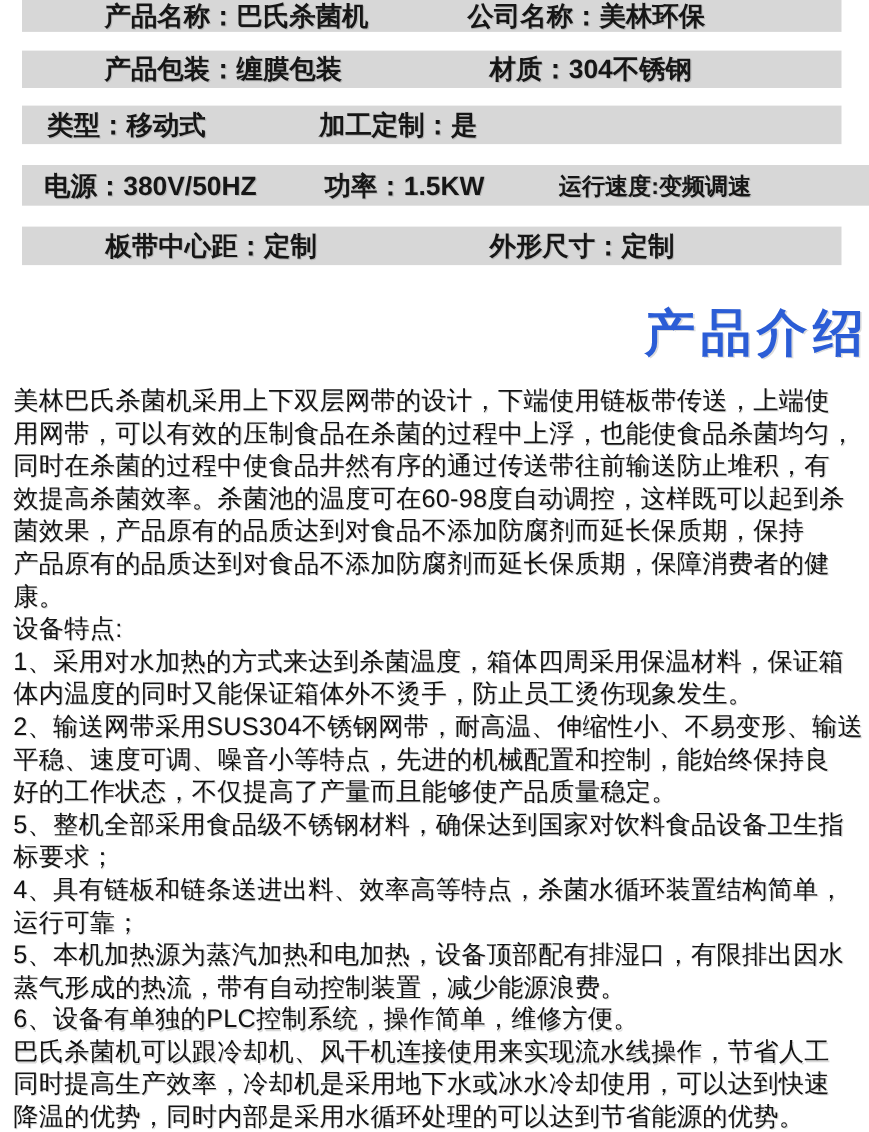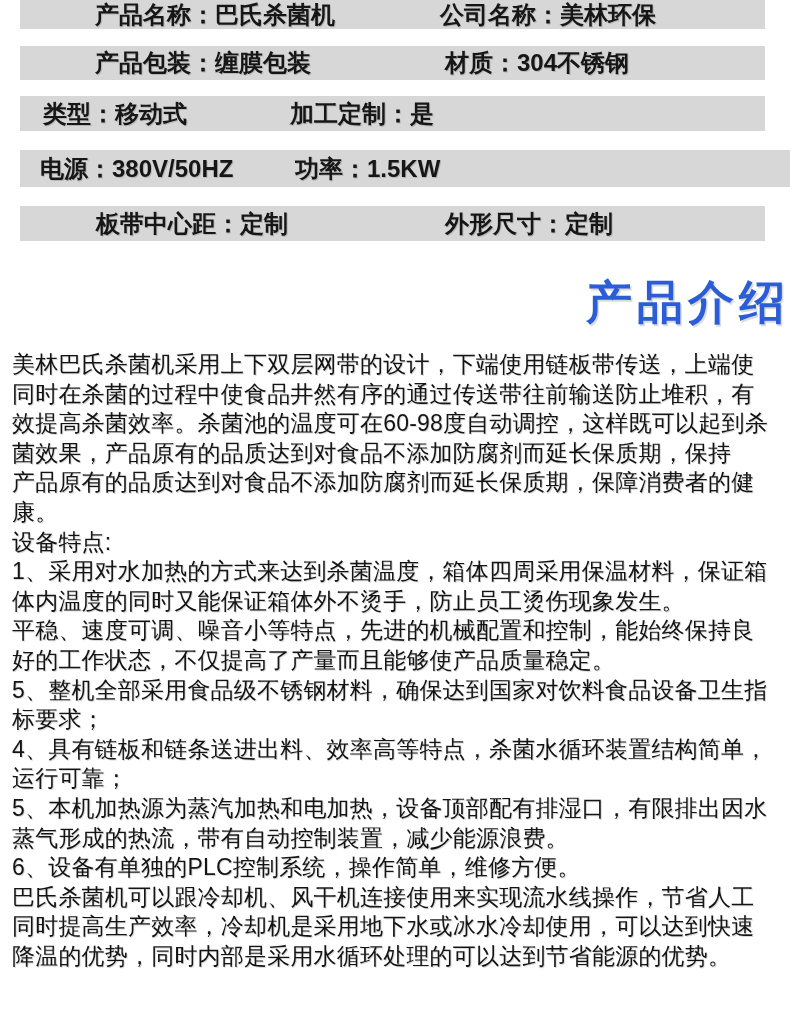--- a/index.html
+++ b/index.html
@@ -28,21 +28,21 @@
     font-weight: bold;
     color: #161616;
     text-shadow: 1px 1px 0 rgba(120,120,120,0.35);
   }
   .r1 { top: 0;    height: 29px; }
   .r2 { top: 46px;  height: 34px; }
   .r3 { top: 96px;  height: 35px; }
   .r4 { top: 150px; height: 37px; padding-left: 28px; }
   .r5 { top: 206px; height: 35px; }
 
-  .r1 .c0 { left: 75px; }  .r1 .c1 { left: 420px; }
+  .r1 .c0 { left: 75px; }  .r1 .c1 { left: 405px; }
   .r2 .c0 { left: 75px; }  .r2 .c1 { left: 425px; }
   .r3 .c0 { left: 23px; }  .r3 .c1 { left: 270px; } .r3 .c2 { left: 485px; }
   .r4 .c0 { left: 20px; }  .r4 .c1 { left: 275px; } .r4 .c2 { left: 488px; font-size: 21px; }
   .r5 .c0 { left: 76px; }  .r5 .c1 { left: 425px; }
 
   
   .intro-title {
     position: absolute;
     top: 274px;
     left: 0;
@@ -90,39 +90,42 @@
   </div>
 
   <div class="spec-row r3">
     <span class="cell c0">类型：移动式</span>
     <span class="cell c1">加工定制：是</span>
   </div>
 
   <div class="spec-row r4">
     <span class="cell c0">电源：380V/50HZ</span>
     <span class="cell c1">功率：1.5KW</span>
+    <span class="cell c2">运行速度:变频调速</span>
   </div>
 
   <div class="spec-row r5">
     <span class="cell c0">板带中心距：定制</span>
     <span class="cell c1">外形尺寸：定制</span>
   </div>
 
   <h1 class="intro-title">产品介绍</h1>
 
   <div class="body-text">
     <div class="line">美林巴氏杀菌机采用上下双层网带的设计，下端使用链板带传送，上端使</div>
+    <div class="line">用网带，可以有效的压制食品在杀菌的过程中上浮，也能使食品杀菌均匀，</div>
     <div class="line">同时在杀菌的过程中使食品井然有序的通过传送带往前输送防止堆积，有</div>
     <div class="line">效提高杀菌效率。杀菌池的温度可在60-98度自动调控，这样既可以起到杀</div>
     <div class="line">菌效果，产品原有的品质达到对食品不添加防腐剂而延长保质期，保持</div>
     <div class="line">产品原有的品质达到对食品不添加防腐剂而延长保质期，保障消费者的健</div>
     <div class="line">康。</div>
     <div class="line">设备特点:</div>
     <div class="line">1、采用对水加热的方式来达到杀菌温度，箱体四周采用保温材料，保证箱</div>
     <div class="line">体内温度的同时又能保证箱体外不烫手，防止员工烫伤现象发生。</div>
+    <div class="line">2、输送网带采用SUS304不锈钢网带，耐高温、伸缩性小、不易变形、输送</div>
     <div class="line">平稳、速度可调、噪音小等特点，先进的机械配置和控制，能始终保持良</div>
     <div class="line">好的工作状态，不仅提高了产量而且能够使产品质量稳定。</div>
     <div class="line">5、整机全部采用食品级不锈钢材料，确保达到国家对饮料食品设备卫生指</div>
     <div class="line">标要求；</div>
     <div class="line">4、具有链板和链条送进出料、效率高等特点，杀菌水循环装置结构简单，</div>
     <div class="line">运行可靠；</div>
     <div class="line">5、本机加热源为蒸汽加热和电加热，设备顶部配有排湿口，有限排出因水</div>
     <div class="line">蒸气形成的热流，带有自动控制装置，减少能源浪费。</div>
     <div class="line">6、设备有单独的PLC控制系统，操作简单，维修方便。</div>
     <div class="line">巴氏杀菌机可以跟冷却机、风干机连接使用来实现流水线操作，节省人工</div>

